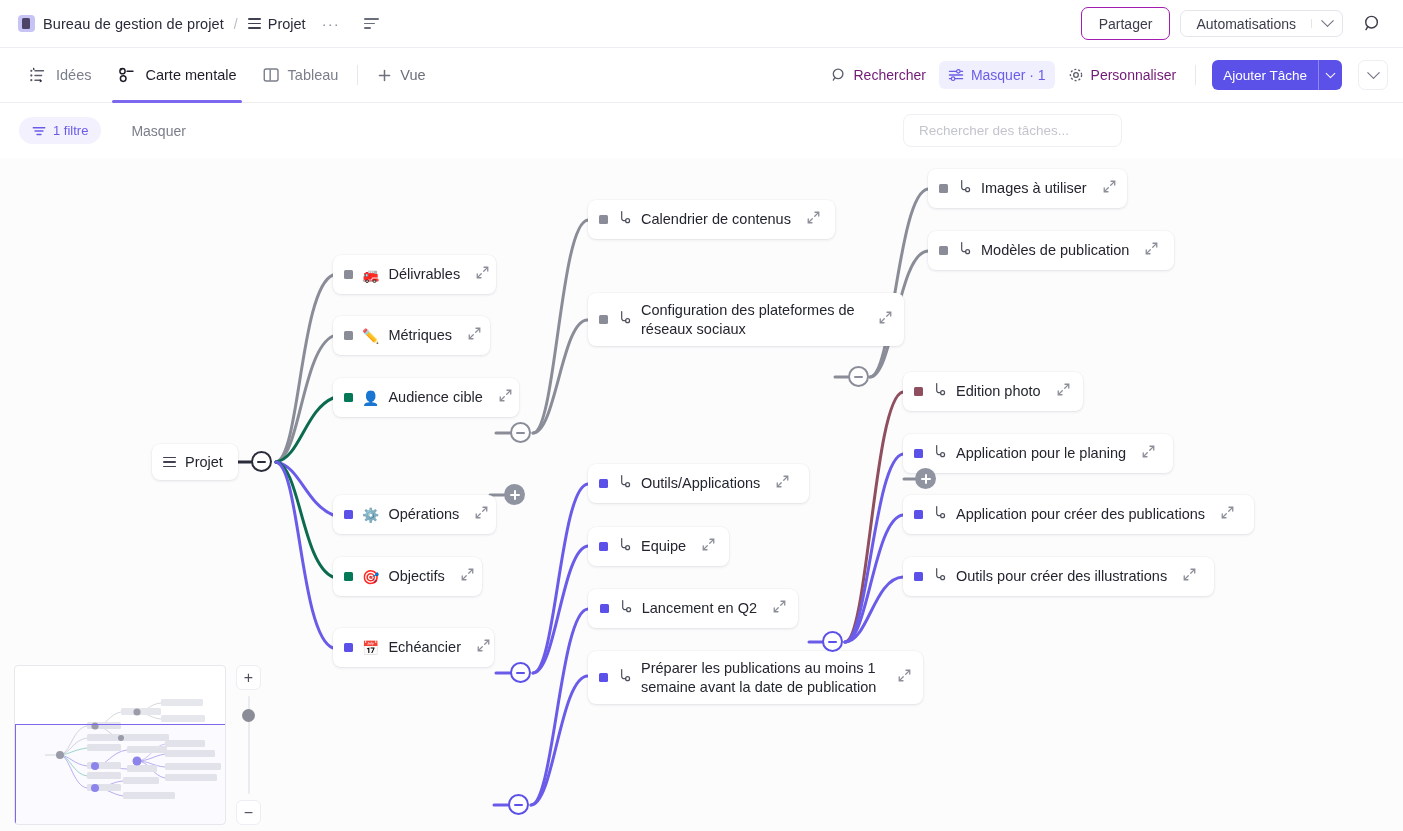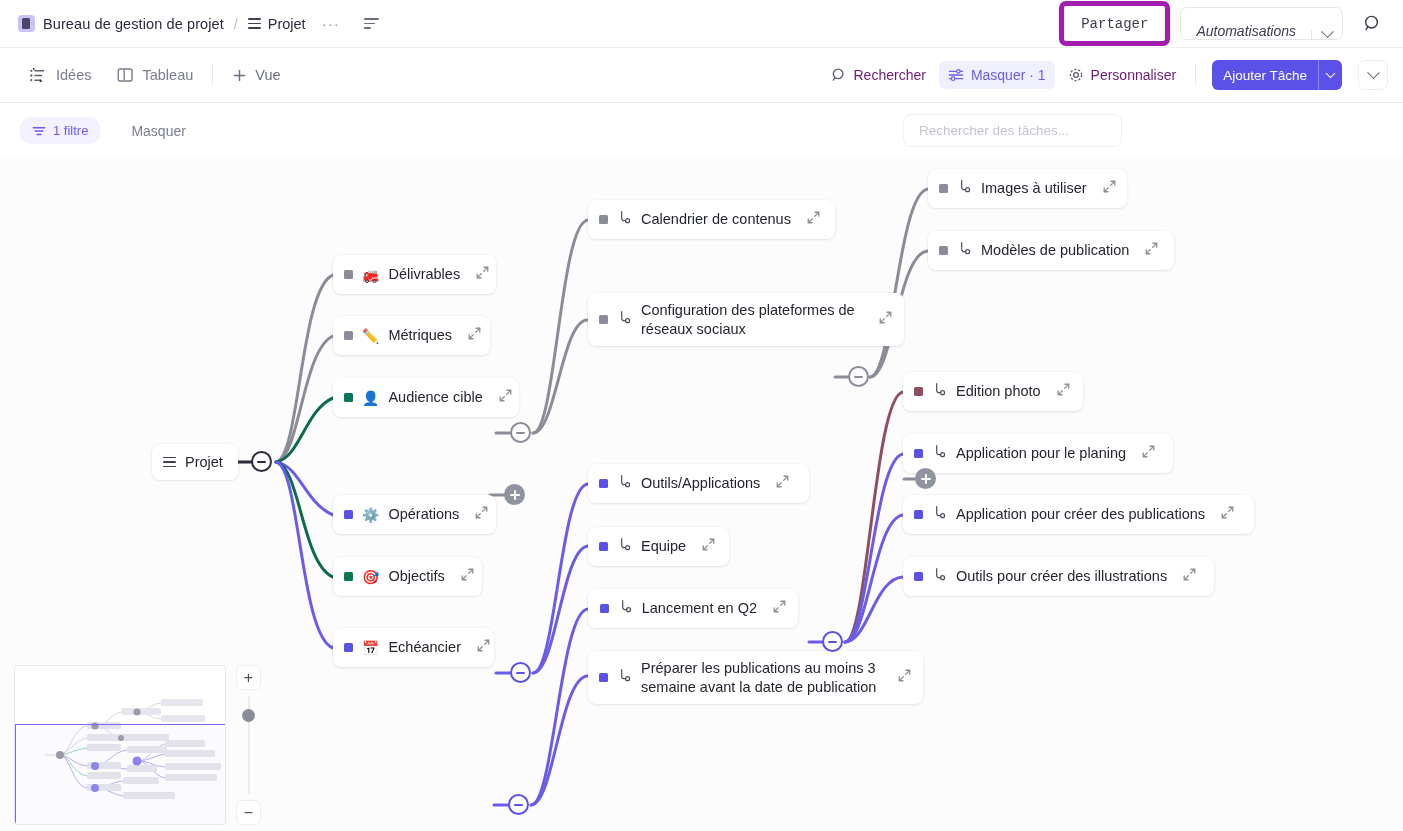--- a/index.html
+++ b/index.html
@@ -39,26 +39,25 @@
   .ic-lines i:nth-child(3) { top: 9.2px; width: 13px; }
   .dots { color: #8b8e99; font-size: 15px; letter-spacing: 1px; margin-left: 8px; cursor: pointer; }
   .sortico { display:inline-block; width:15px; height:11px; position:relative; margin-left:16px; cursor:pointer; }
   .sortico i { position:absolute; left:0; height:1.7px; background:#6a6d7a; border-radius:1px; }
   .sortico i:nth-child(1){ top:0; width:15px;}
   .sortico i:nth-child(2){ top:4.5px; width:11px;}
   .sortico i:nth-child(3){ top:9px; width:7px;}
 
   .header-right { margin-left: auto; display: flex; align-items: center; gap: 10px; padding-right: 16px; }
   .btn-outline {
-    height: 45px; padding: 0 17px; border: 5px solid #a21caf; border-radius: 7px;
+    height: 33px; padding: 0 17px; border: 1px solid #a21caf; border-radius: 7px;
     background: #fff; font-size: 14px; color: #3b3d4a; display: flex; align-items: center;
     cursor: pointer;
-    font-family: Liberation Mono, monospace;
-  }
-  .btn-split { display: flex; align-items: flex-end; border: 1px solid #e3e5e9; border-radius: 7px; overflow: hidden; height: 33px; font-style: italic; }
+  }
+  .btn-split { display: flex; align-items: center; border: 1px solid #e3e5e9; border-radius: 7px; overflow: hidden; height: 27px; }
   .btn-split .main { padding: 0 15px; display:flex; align-items:center; font-size: 14px; color: #3b3d4a; background:#fff; cursor:pointer;}
   .btn-split .caret { width: 31px; display:flex; align-items:center; justify-content:center; border-left: 1px solid #e3e5e9; background:#fff; cursor:pointer;}
   .chev { width: 9px; height: 9px; border-right: 1.6px solid #6c6f7c; border-bottom: 1.6px solid #6c6f7c; transform: rotate(45deg) translate(-2px,-2px); }
   .hdr-search { width: 30px; height: 30px; display:flex; align-items:center; justify-content:center; cursor:pointer; margin-left:4px;}
 
   
   .toolbar {
     position: absolute; top: 48px; left: 0; width: 1403px; height: 55px;
     background: #fff; border-bottom: 1px solid #eceef1;
     display: flex; align-items: center;
@@ -223,20 +222,29 @@
         <circle cx="2.4" cy="9" r="1.2" fill="#5c5f6b"></circle>
           <rect x="5.5" y="8.3" width="8.5" height="1.5" rx=".7" fill="#5c5f6b"></rect>
         <circle cx="2.4" cy="14" r="1.2" fill="#5c5f6b"></circle>
           <rect x="5.5" y="13.3" width="7" height="1.5" rx=".7" fill="#5c5f6b"></rect>
         <path d="M4.2 0.6 L6.4 2.4 L4.2 3.2 Z" fill="#2b2c3b"></path>
         <path d="M11.4 12.6 l2.6 2.2 -2.6 1.6 Z" fill="#2b2c3b"></path>
       </svg>
       <span>Idées</span>
     </div>
 
+    <div class="tab active">
+      <svg width="20" height="18" viewBox="0 0 20 18">
+        <circle cx="5.5" cy="5.2" r="2.6" fill="none" stroke="#1d1e28" stroke-width="1.5"></circle>
+        <circle cx="6.2" cy="12.6" r="2.8" fill="none" stroke="#1d1e28" stroke-width="1.5"></circle>
+        <path d="M3.6 2.0 l2.2 1.8 -2.4 .9 Z" fill="#1d1e28"></path>
+        <line x1="10" y1="5.2" x2="16" y2="5.2" stroke="#1d1e28" stroke-width="1.4" stroke-linecap="round"></line>
+      </svg>
+      <span>Carte mentale</span>
+    </div>
 
     <div class="tab">
       <svg width="17" height="16" viewBox="0 0 18 17">
         <rect x="1.3" y="2.2" width="14.6" height="12.6" rx="2" fill="none" stroke="#7b7e8b" stroke-width="1.5"></rect>
         <line x1="7.6" y1="2.6" x2="7.6" y2="14.4" stroke="#7b7e8b" stroke-width="1.5"></line>
       </svg>
       <span>Tableau</span>
     </div>
 
     <span class="vdiv"></span>
@@ -537,21 +545,21 @@
   </div>
 
   <div class="node two-line" style="left:588px; top:493px; width:335px; height:53px;">
     <span class="sq" style="background:#5b50e8"></span>
     <span>
       <svg width="15" height="15" viewBox="0 0 16 16">
           <path d="M5 1.6 v7.2 a2.6 2.6 0 0 0 2.6 2.6 h1.6" fill="none" stroke="#4d505c" stroke-width="1.3" stroke-linecap="round"></path>
           <circle cx="11.3" cy="11.4" r="2.1" fill="none" stroke="#4d505c" stroke-width="1.3"></circle>
         </svg>
     </span>
-    <span class="label" style="flex:1">Préparer les publications au moins 3 semaine avant la date de publication</span>
+    <span class="label" style="flex:1">Préparer les publications au moins 1 semaine avant la date de publication</span>
     <span class="exp">
       <svg width="15" height="15" viewBox="0 0 16 16">
           <path d="M9.6 2.4h4v4" fill="none" stroke="#6c6f7c" stroke-width="1.4" stroke-linecap="round"></path>
           <line x1="13.2" y1="2.8" x2="9.3" y2="6.7" stroke="#6c6f7c" stroke-width="1.4" stroke-linecap="round"></line>
           <path d="M6.4 13.6h-4v-4" fill="none" stroke="#6c6f7c" stroke-width="1.4" stroke-linecap="round"></path>
           <line x1="2.8" y1="13.2" x2="6.7" y2="9.3" stroke="#6c6f7c" stroke-width="1.4" stroke-linecap="round"></line>
         </svg>
     </span>
   </div>
 

